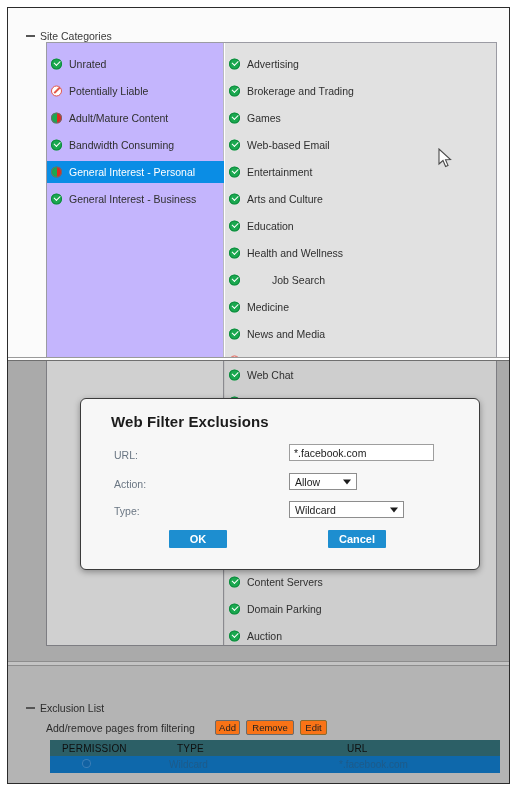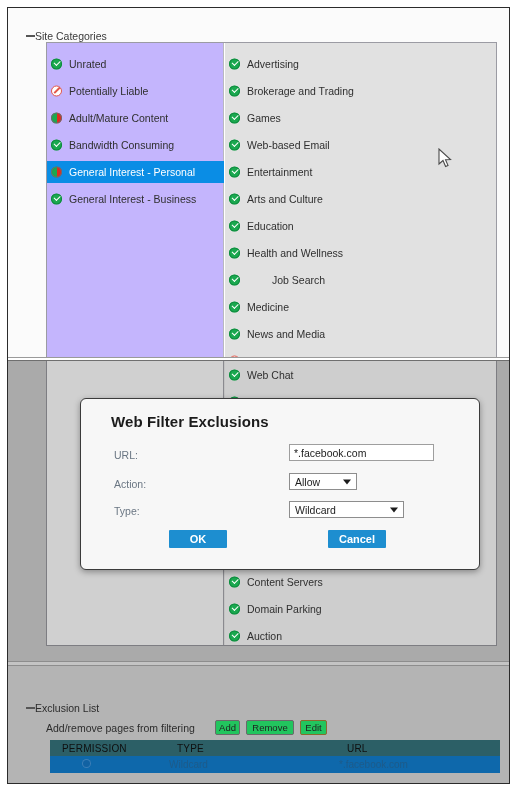--- a/index.html
+++ b/index.html
@@ -55,21 +55,21 @@
   }
   #bottom-region {
     position: absolute; left: 0; top: 658px;
     width: 501px; height: 119px;
     background: #b4b4b4;
   }
 
   
   .sect-header {
     position: absolute;
-    display: flex; align-items: center; 
+    display: flex; align-items: center; gap: 5px;
     font-size: 10.5px; color: #3a3a3a;
     white-space: nowrap;
   }
   .minus-box {
     display: inline-block;
     width: 9px; height: 2px;
     background: #555;
   }
   #site-cat-header { left: 18px; top: 22px; }
   #excl-header { left: 18px; top: 694px; color:#2c2c2c; }
@@ -249,21 +249,21 @@
 
   
   #excl-desc {
     position: absolute; left: 38px; top: 714px;
     font-size: 10.5px; color: #2c2c2c;
     white-space: nowrap;
   }
   .sm-btn {
     position: absolute; top: 712px;
     height: 15px;
-    background: #22c55e;
+    background: #f97316;
     border: 1px solid #6a6a6a;
     font-family: "Liberation Sans", sans-serif;
     font-size: 9.5px;
     color: #1f1f1f;
     line-height: 13px;
     text-align: center;
     border-radius: 2px;
     cursor: pointer;
     padding: 0 2px;
   }

